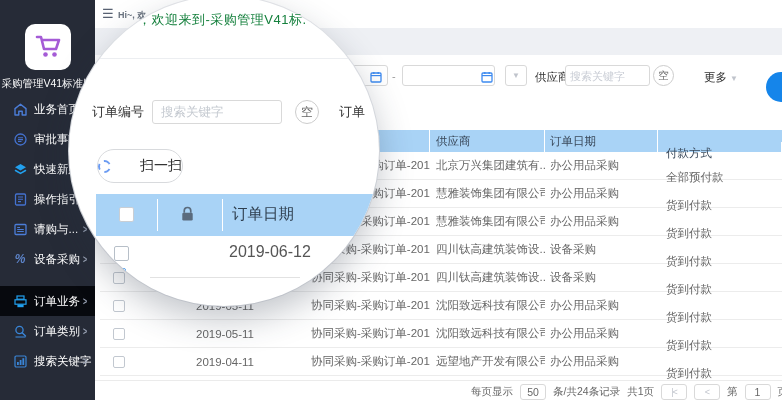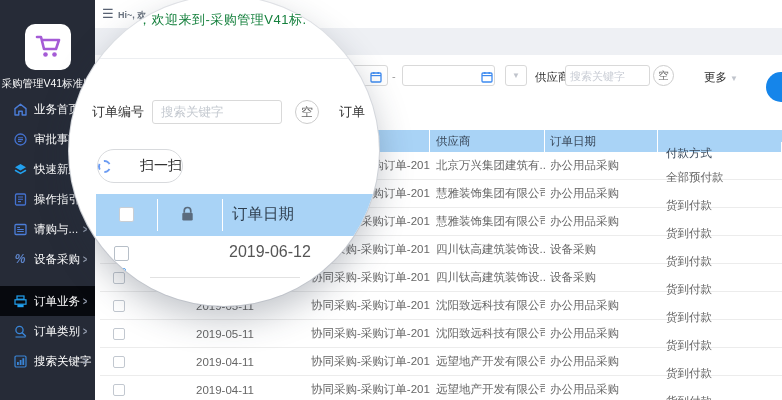--- a/index.html
+++ b/index.html
@@ -344,20 +344,31 @@
           <span class="c-date">2019-04-11</span>
           <span class="c-order">协同采购-采购订单-201...</span>
           <span class="c-sup">远望地产开发有限公司</span>
           <span class="c-cat">办公用品采购</span>
           <span class="c-pay">货到付款</span>
         </div>
         </div>
     </div>
   </div>
 
+  <div class="pagebar">
+    <span>每页显示</span>
+    <span class="pbox">50</span>
+    <span>条/共24条记录</span>
+    <span>共1页</span>
+    <span class="pbox pnav">|&lt;</span>
+    <span class="pbox pnav">&lt;</span>
+    <span>第</span>
+    <span class="pbox">1</span>
+    <span class="last">页</span>
+  </div>
 
   <div class="lens">
     <div class="topline"></div>
     <div class="lfilter">
       <span class="lfl">订单编号</span>
       <input class="linp" placeholder="搜索关键字" style="">
       <span class="lclear">空</span>
       <span class="lnext">订单</span>
     </div>
     <div class="scanbtn">

